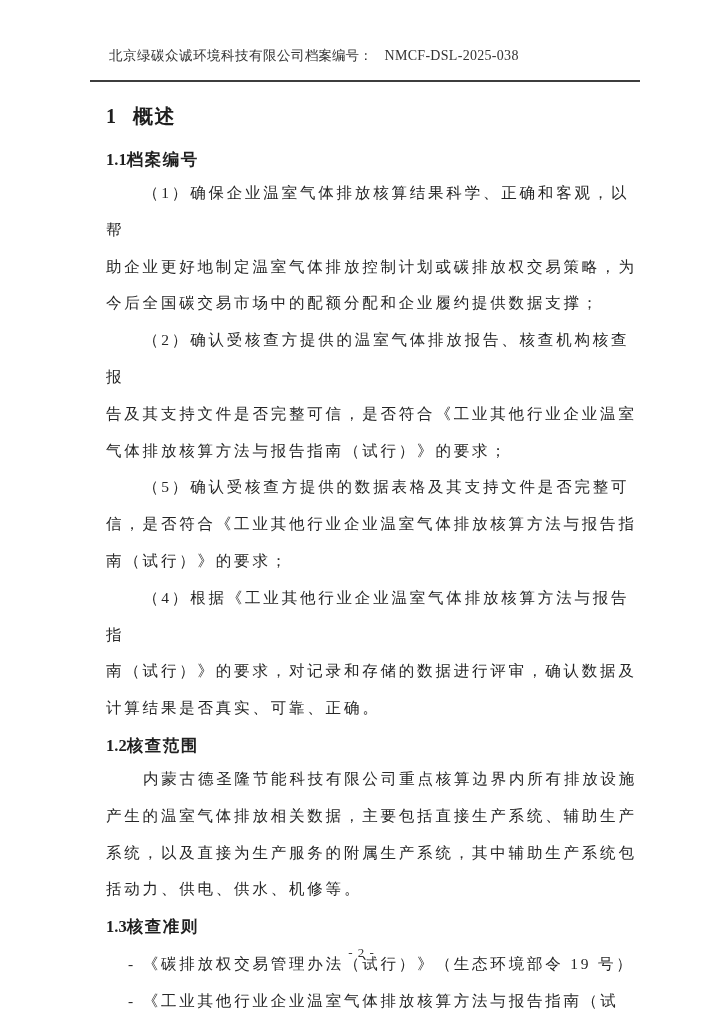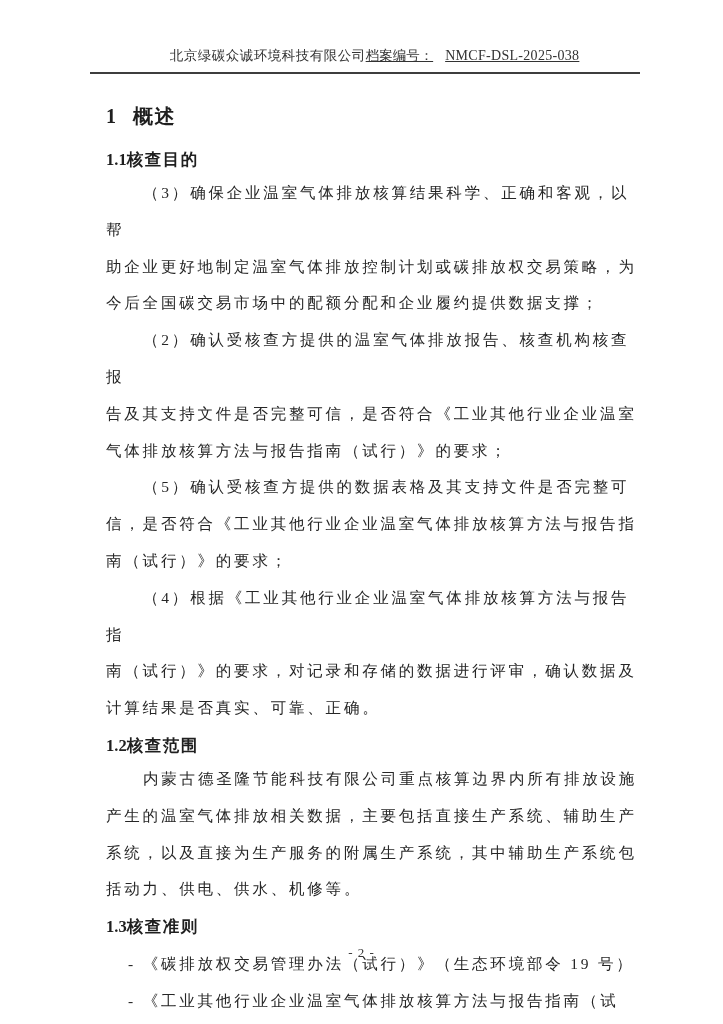--- a/index.html
+++ b/index.html
@@ -12,32 +12,32 @@
     font-family: "Liberation Serif", "DejaVu Serif", serif;
     color: #262626;
   }
   
   .header {
     position: absolute;
     left: 90px;
     top: 47px;
     width: 550px;
     display: flex;
-    justify-content: center;
+    justify-content: flex-start;
     align-items: flex-end;
     border-bottom: 2px solid #3d3d3d;
-    padding-bottom: 7px;
+    padding-bottom: 15px;
   }
   .company {
     font-size: 13.5px;
     letter-spacing: 0.5px;
     color: #333333;
     padding-left: 19px;
   }
-  .fileno { font-size: 13.5px; color: #333333; white-space: nowrap; text-decoration: underline; }
+  .fileno { font-size: 13.5px; color: #333333; white-space: nowrap; }
   .fileno .fileval { margin-left: 12px; font-size: 14px; letter-spacing: 0.3px; }
   
   .content {
     position: absolute;
     left: 106px;
     top: 95px;
     width: 540px;
   }
   .h1sec {
     font-size: 20px;
@@ -96,24 +96,24 @@
     </span>
   </div>
 
   <div class="content">
 
     <div class="h1sec">
       <span class="hnum">1</span><span>概述</span>
     </div>
 
     <div class="h2sec h2-purpose">
-      <span class="hnum">1.1</span><span>核查目的</span>
+      <span class="hnum">1.1</span><span>档案编号</span>
     </div>
 
-    <p class="para">（3）确保企业温室气体排放核算结果科学、正确和客观，以帮
+    <p class="para">（1）确保企业温室气体排放核算结果科学、正确和客观，以帮
 助企业更好地制定温室气体排放控制计划或碳排放权交易策略，为
 今后全国碳交易市场中的配额分配和企业履约提供数据支撑；</p>
     <p class="para cont">（2）确认受核查方提供的温室气体排放报告、核查机构核查报
 告及其支持文件是否完整可信，是否符合《工业其他行业企业温室
 气体排放核算方法与报告指南（试行）》的要求；</p>
     <p class="para cont">（5）确认受核查方提供的数据表格及其支持文件是否完整可
 信，是否符合《工业其他行业企业温室气体排放核算方法与报告指
 南（试行）》的要求；</p>
     <p class="para cont">（4）根据《工业其他行业企业温室气体排放核算方法与报告指
 南（试行）》的要求，对记录和存储的数据进行评审，确认数据及

